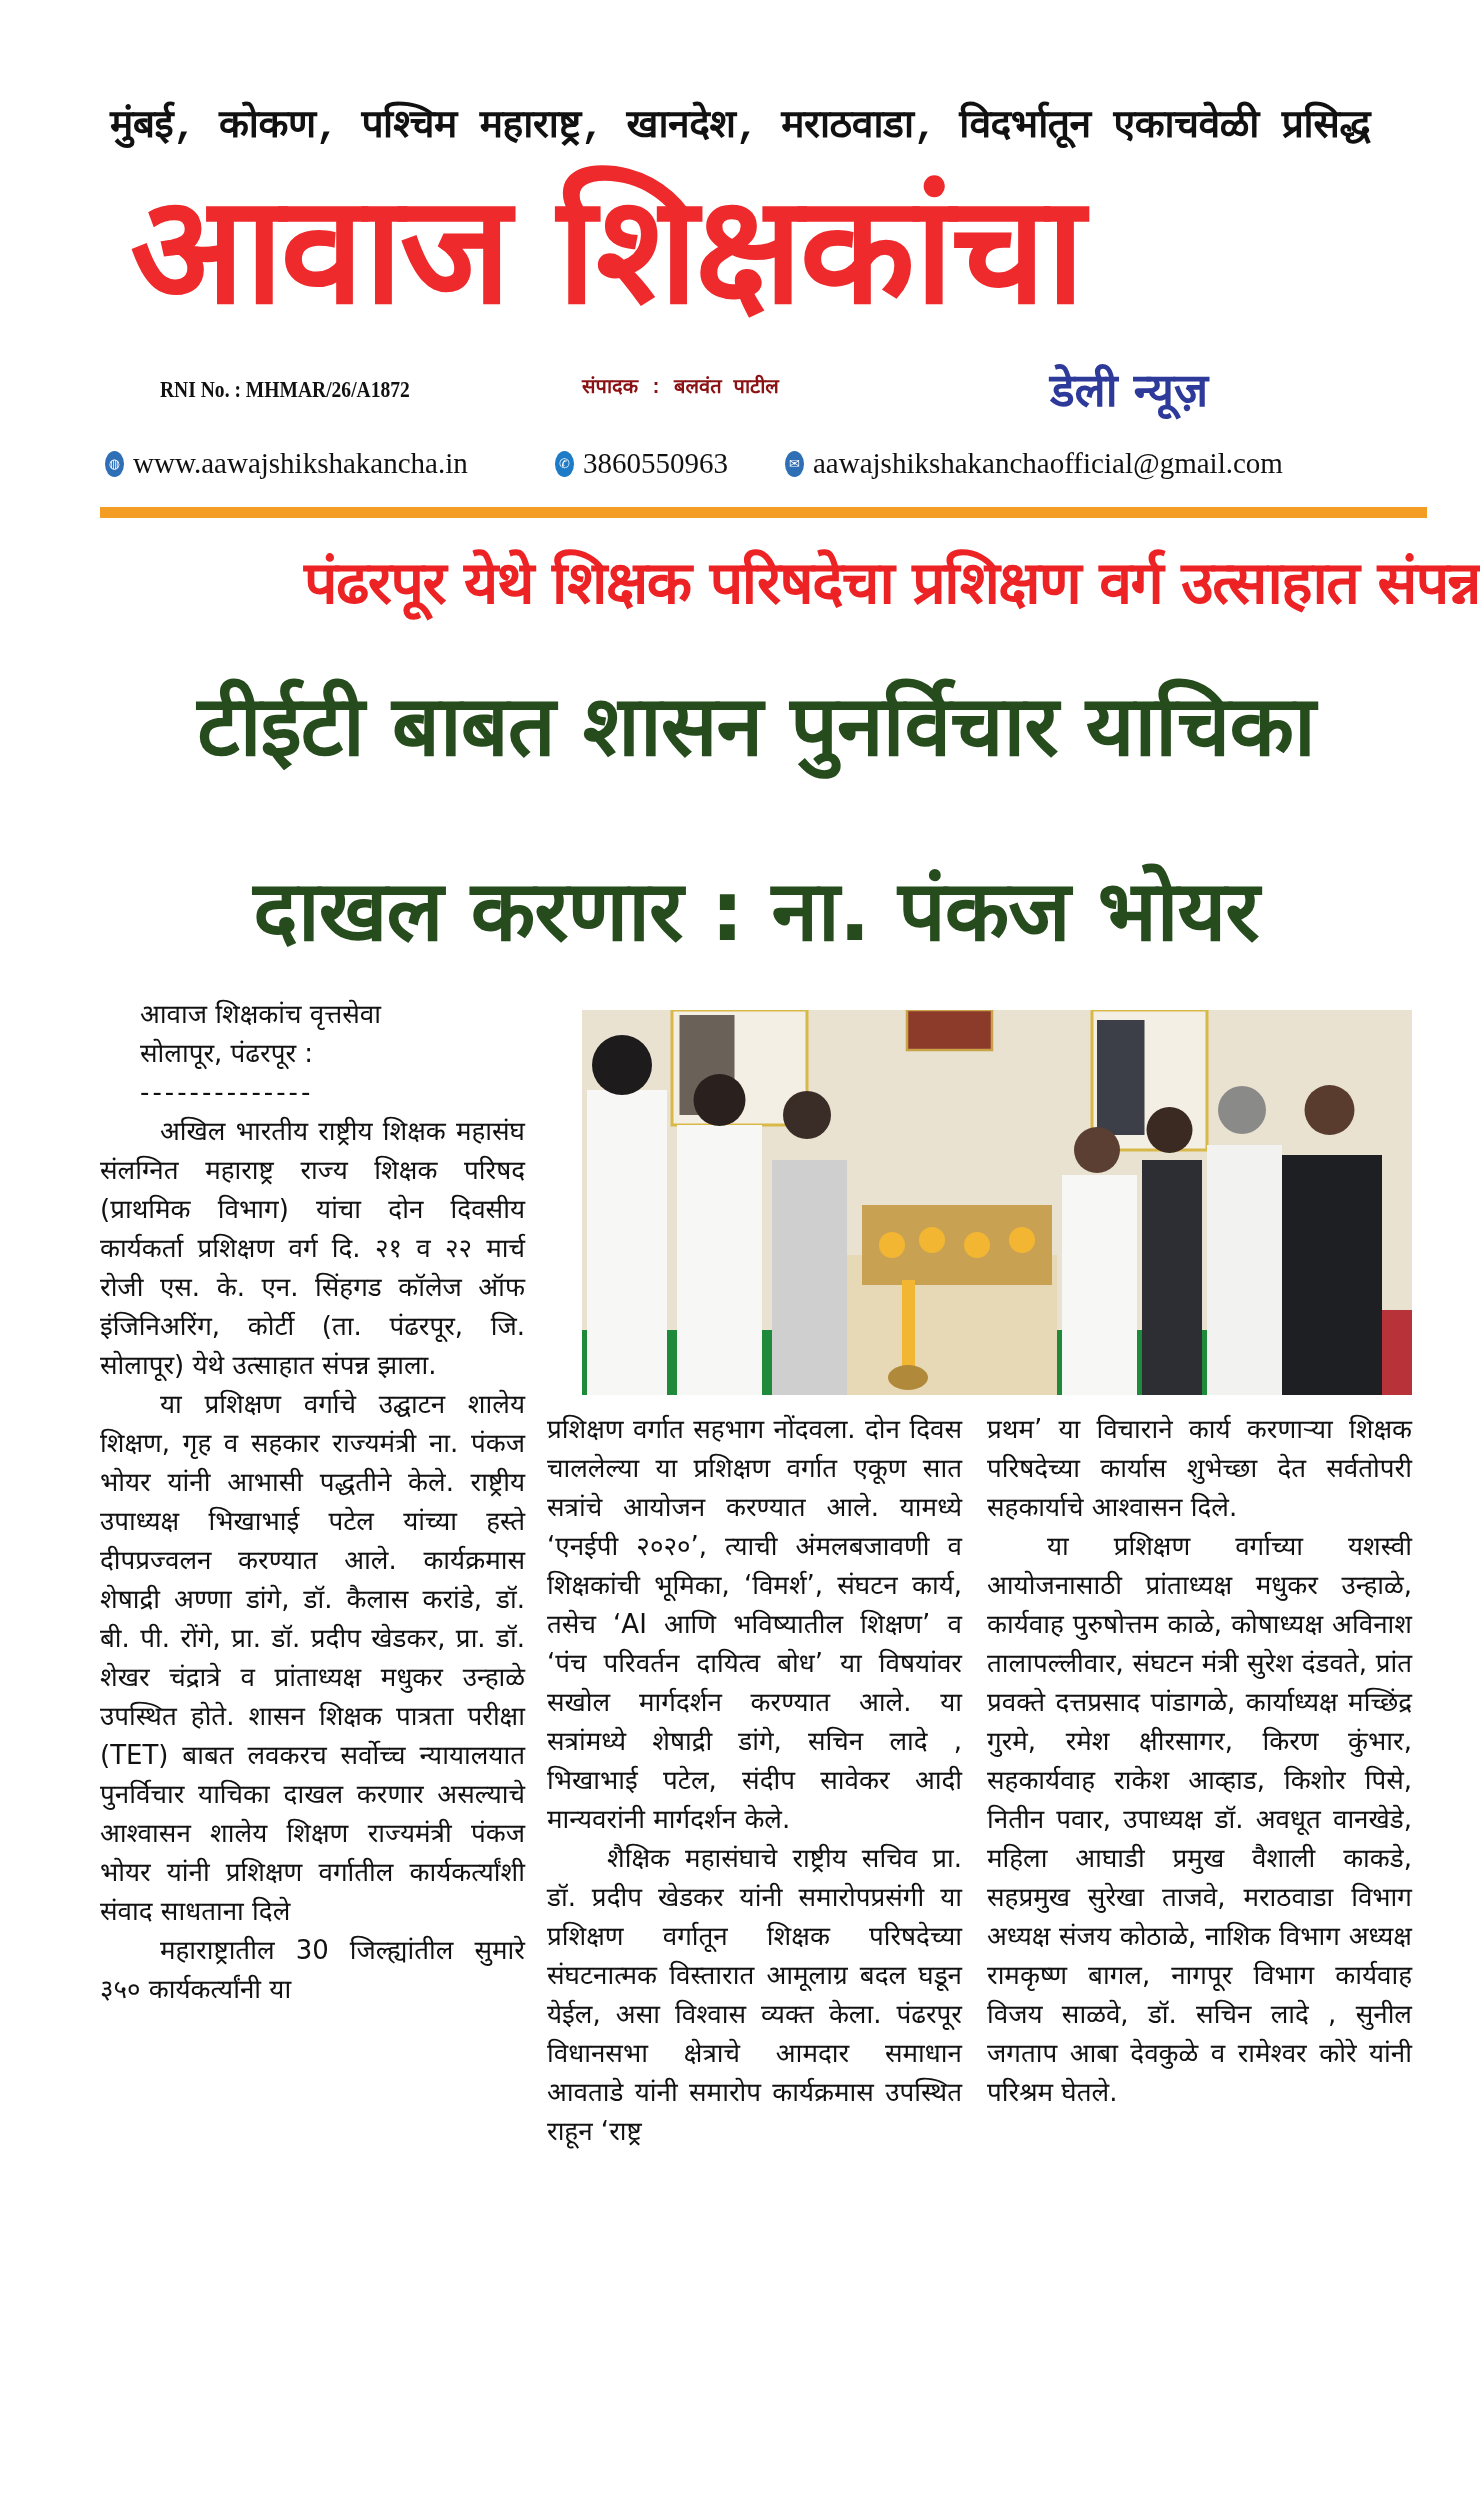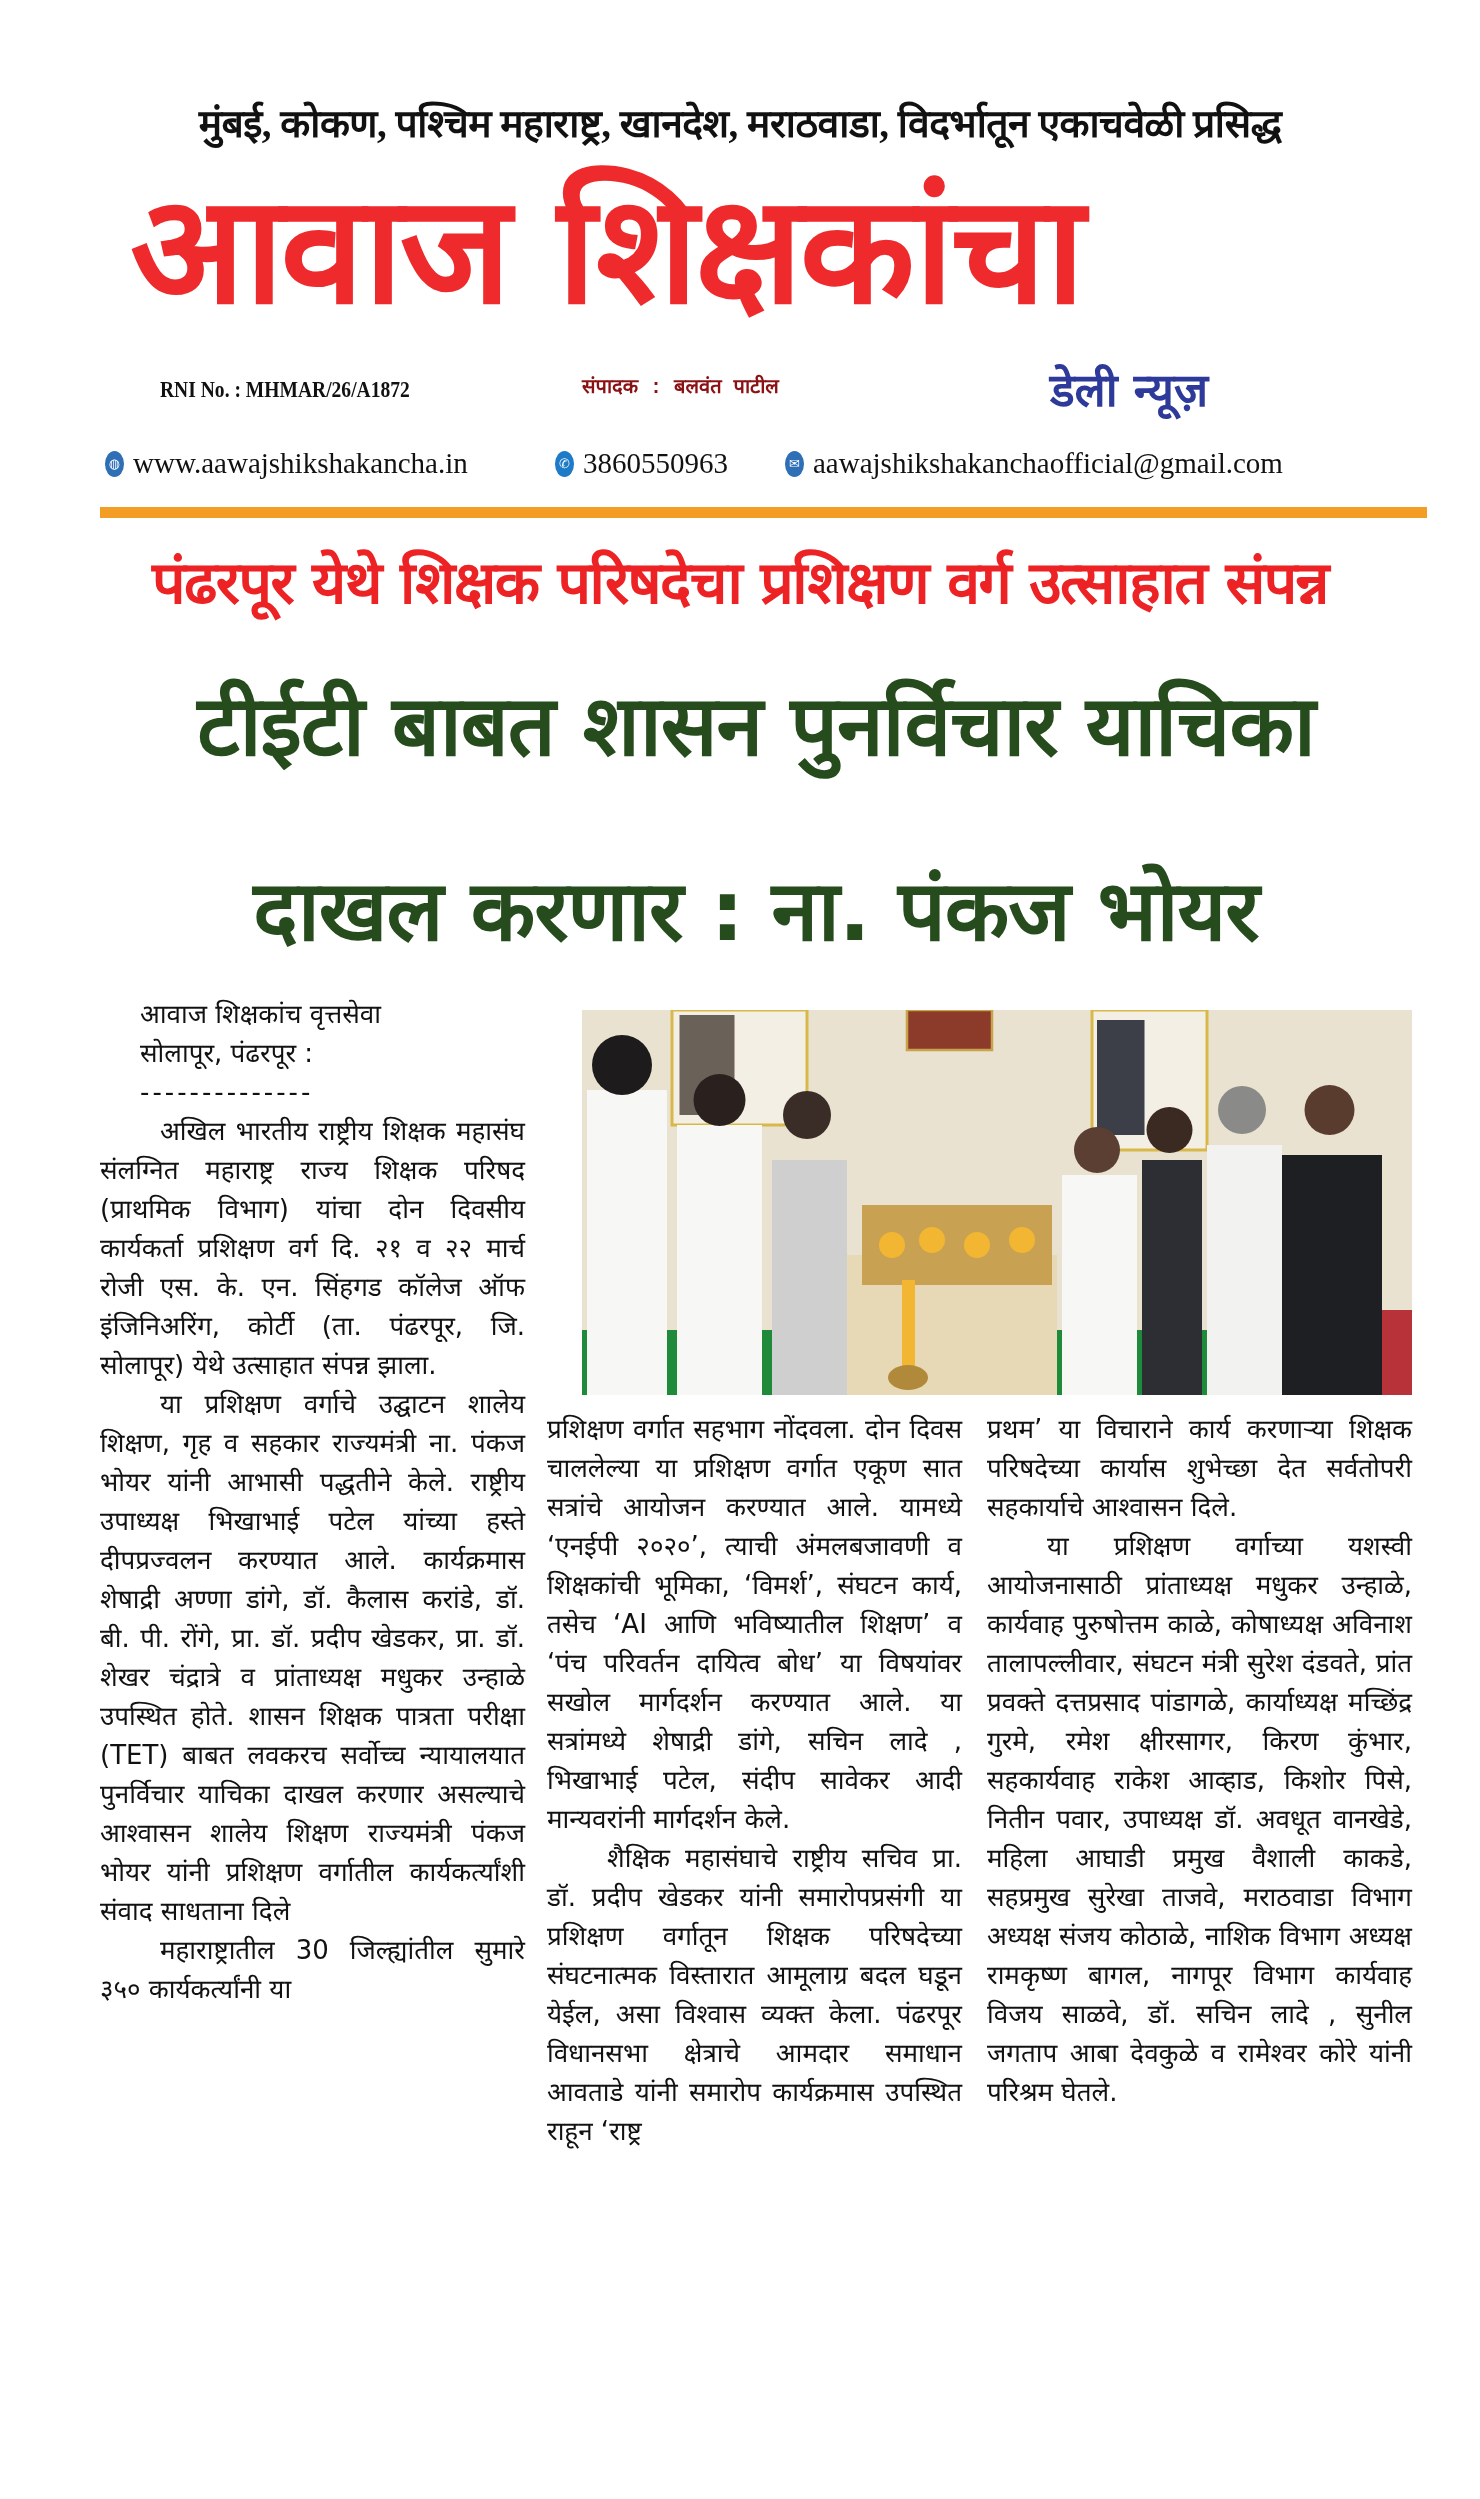--- a/index.html
+++ b/index.html
@@ -1,26 +1,26 @@
 <!DOCTYPE html>
 <html style="font-size:8px"><head>
 <meta charset="utf-8">
 <style>
   html, body { margin:0; padding:0; background:#ffffff; }
   body { width:1480px; height:2750px; position:relative; overflow:hidden; font-family:"DejaVu Sans", sans-serif; color:#111; }
   .abs { position:absolute; }
-  .tagline { left:0; width:1480px; top:95px; text-align:center; font-family:Liberation Serif, serif; font-weight:bold; font-size:39px; color:#111; letter-spacing:-0.5px; }
+  .tagline { left:0; width:1480px; top:95px; text-align:center; font-family:Liberation Mono, monospace; font-weight:bold; font-size:39px; color:#111; letter-spacing:-0.5px; }
   .masthead { left:0; width:1212px; top:150px; text-align:center; font-family:"DejaVu Sans", sans-serif; font-weight:bold; font-size:150px; line-height:200px; color:#ee2a2c; letter-spacing:-3px; }
   .rni { left:160px; top:377px; font-family:"Liberation Serif", serif; font-weight:bold; font-size:23px; color:#111; transform:scaleX(0.85); transform-origin:left; }
   .editor { left:582px; top:372px; font-family:Liberation Mono, monospace; font-weight:bold; font-size:20px; color:#8b1214; }
   .daily { left:1050px; top:357px; font-family:"DejaVu Sans", sans-serif; font-weight:bold; font-size:46px; color:#2e3a9a; }
   .contact { top:447px; font-family:"Liberation Serif", serif; font-size:29px; color:#111; display:flex; align-items:center; }
   .contact .ico { width:19px; height:26px; border-radius:50%; background:#2f6fb6; margin-right:9px; display:inline-flex; align-items:center; justify-content:center; color:#fff; font-size:13px; }
   .orange-bar { left:100px; width:1327px; top:507px; height:11px; background:#f49d25; }
-  .kicker { left:0; width:1480px; top:540px; text-align:center; font-family:"DejaVu Sans", sans-serif; font-weight:bold; font-size:59px; color:#ed2224; letter-spacing:-1.5px; }
+  .kicker { left:0; width:1480px; top:540px; text-align:right; font-family:"DejaVu Sans", sans-serif; font-weight:bold; font-size:59px; color:#ed2224; letter-spacing:-1.5px; }
   .headline { left:0; width:1480px; text-align:center; font-family:"DejaVu Sans", sans-serif; font-weight:bold; font-size:84px; color:#264c1d; letter-spacing:-1px;padding-left:16px; }
   .h1 { top:665px; }
   .h2 { top:850px; }
   .col { font-family:"DejaVu Sans", sans-serif; font-size:26px; line-height:39px; color:#111; text-align:justify; }
   .col p { margin:0; }
   .col .indent { text-indent:60px; }
   .col1 { left:100px; width:425px; top:995px; }
   .col2 { left:547px; width:415px; top:1410px; }
   .col3 { left:987px; width:425px; top:1410px; }
   .byline { padding-left:40px; }

